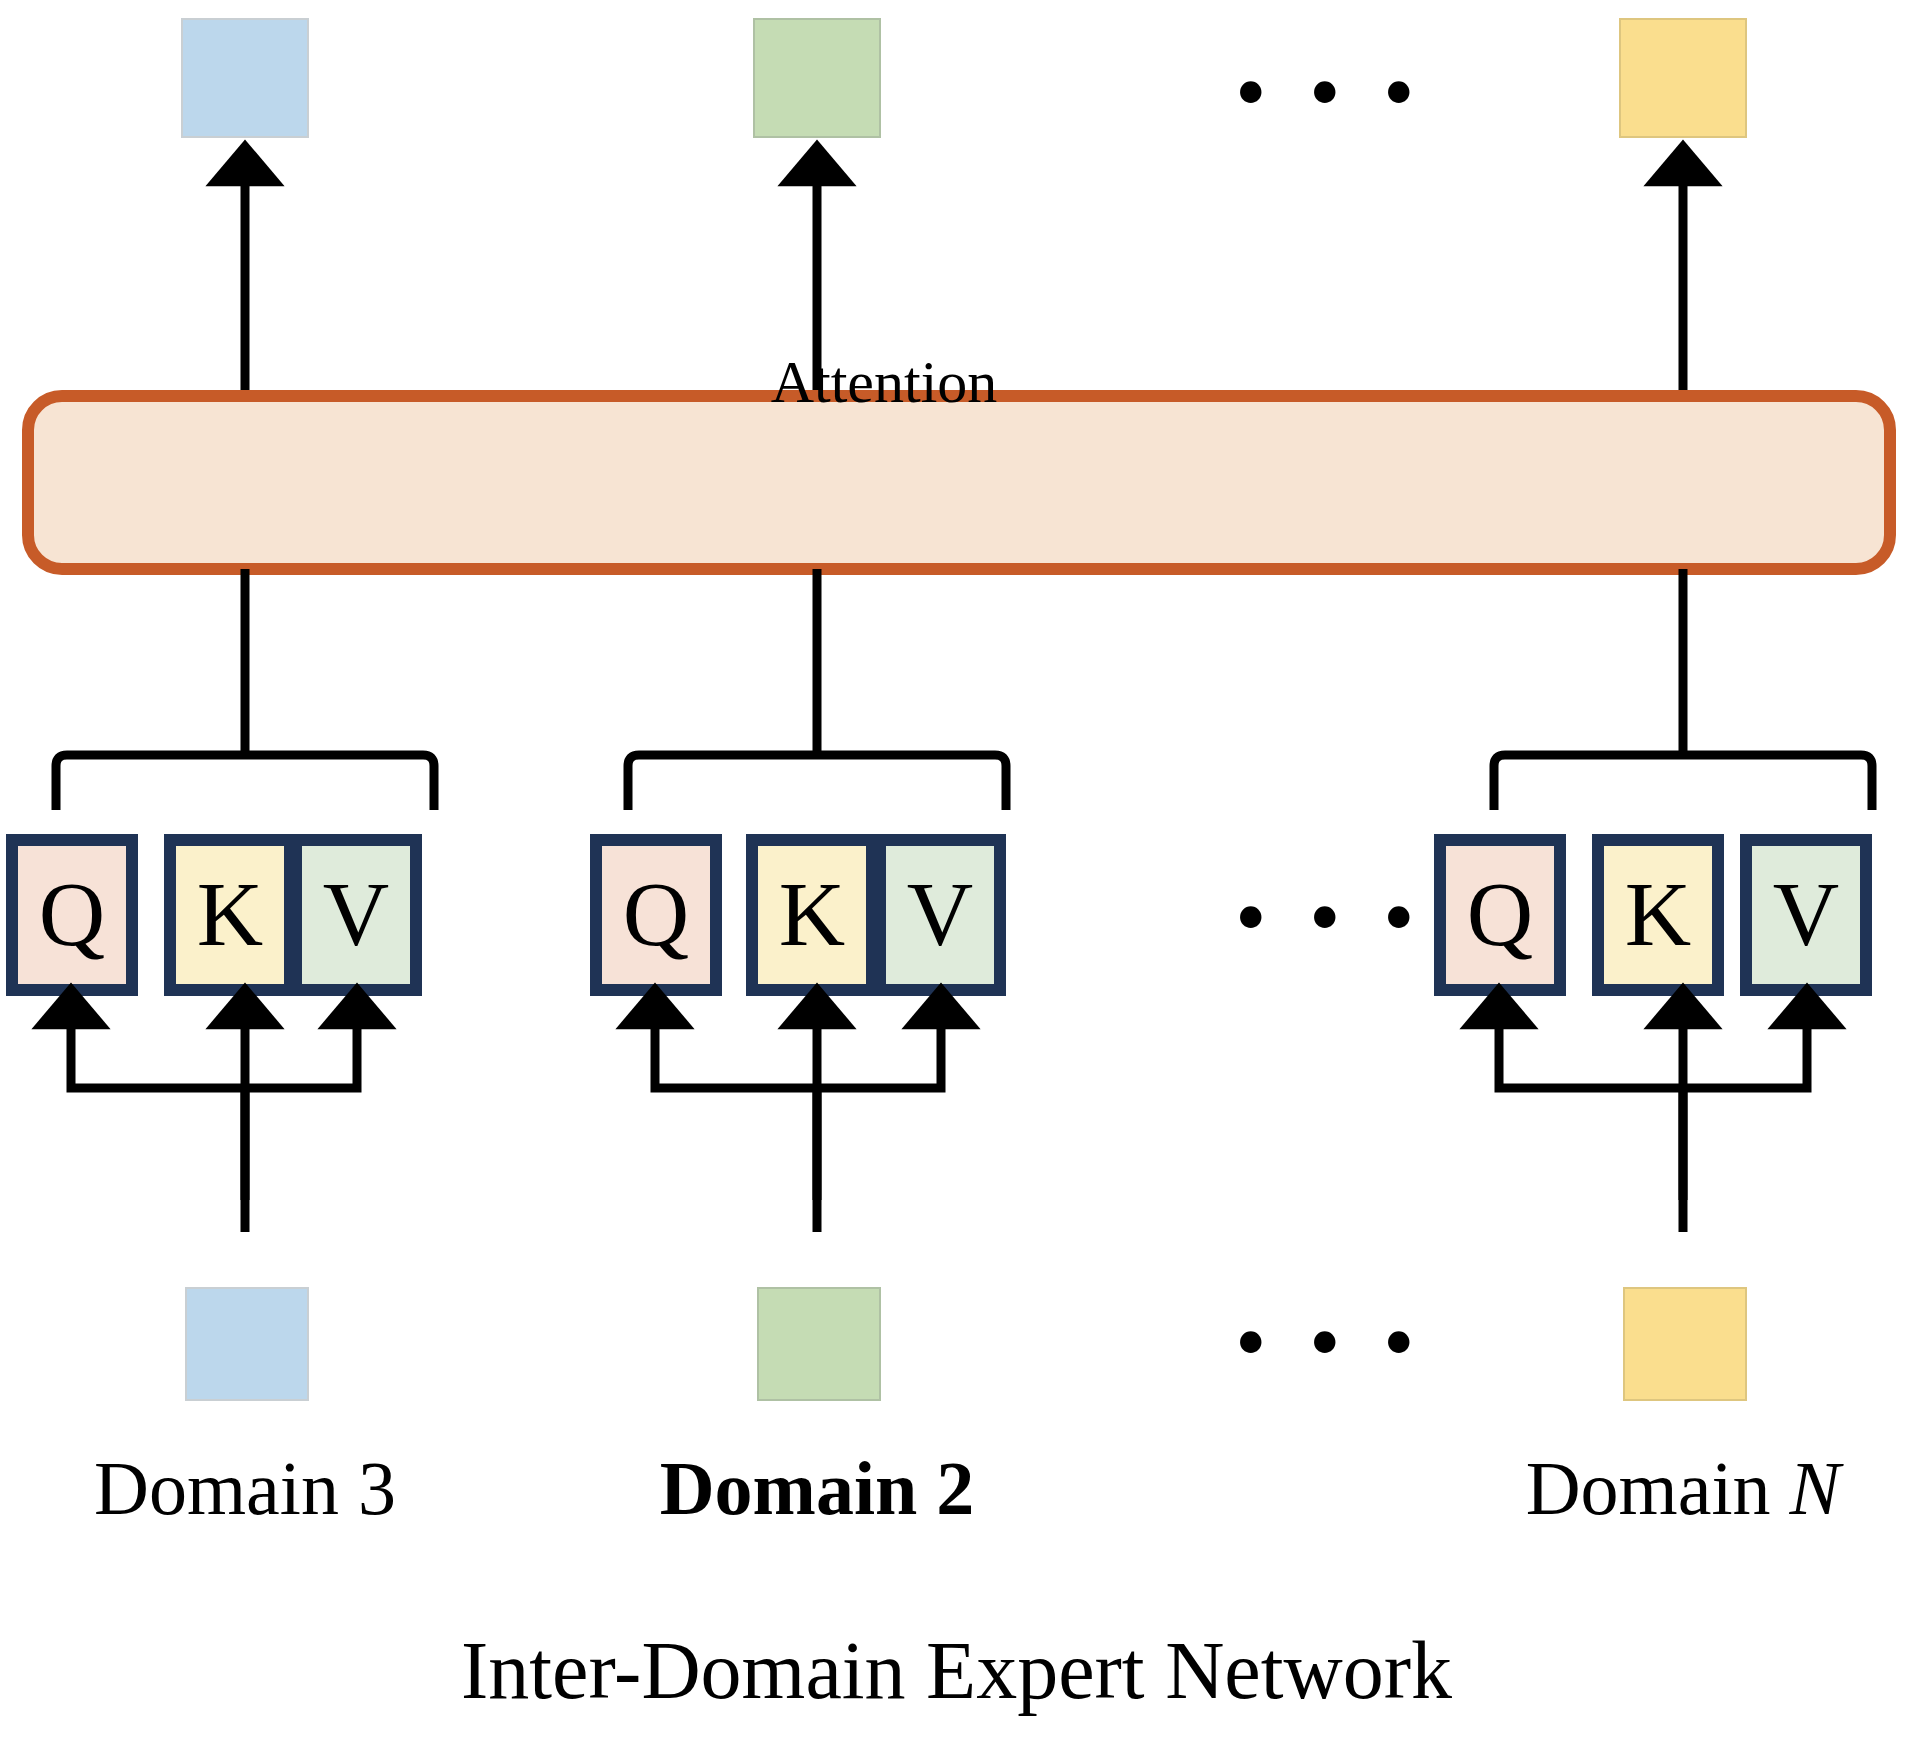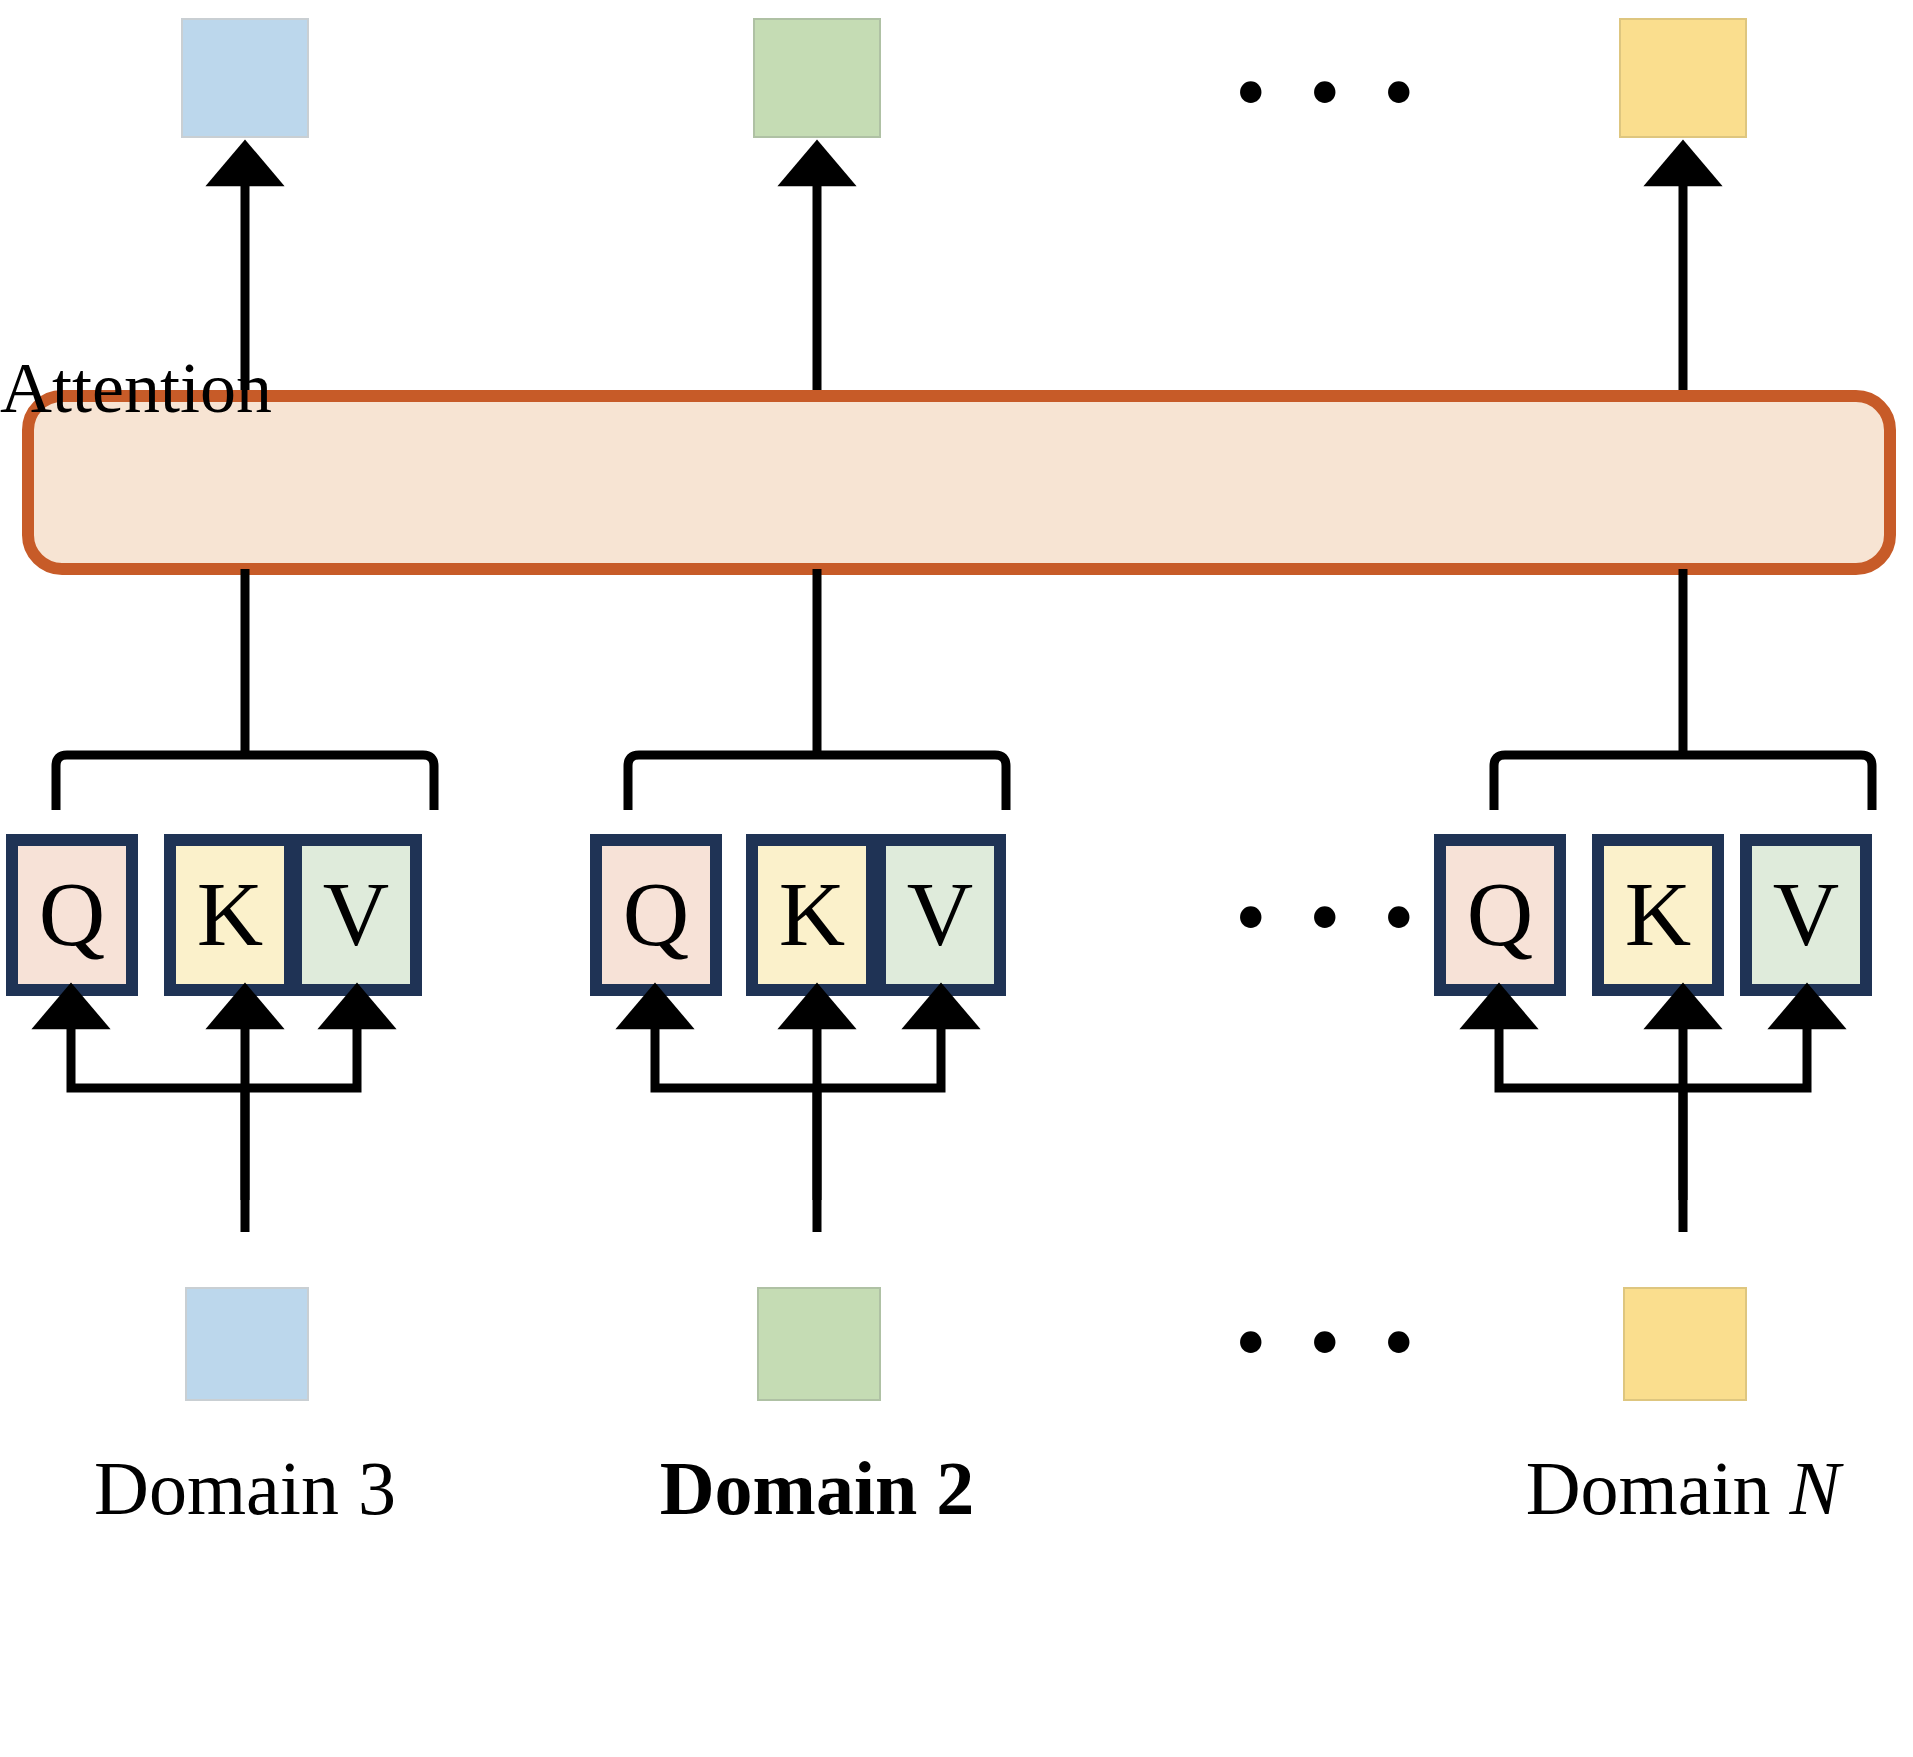--- a/index.html
+++ b/index.html
@@ -27,24 +27,24 @@
     height: 1757px;
   }
   .txt {
     position: absolute;
     font-family: "Liberation Serif", "DejaVu Serif", serif;
     color: #000000;
     white-space: nowrap;
     line-height: 1;
   }
   .attention-label {
-    font-size: 72px;
+    font-size: 60px;
     left: 0;
     width: 1768px;
-    text-align: left;
+    text-align: center;
     top: 352px;
   }
   .qkv-label {
     font-size: 92px;
     text-align: center;
     line-height: 1;
   }
   .domain-label {
     font-size: 76px;
     text-align: center;
@@ -153,14 +153,15 @@
   <div class="txt domain-label" style="left:45px; top:1450px; width:400px;">
     <span>Domain 3</span><span class="ital"></span>
   </div>
   <div class="txt domain-label" style="left:617px; top:1450px; width:400px;font-weight:bold;">
     <span>Domain 2</span><span class="ital"></span>
   </div>
   <div class="txt domain-label" style="left:1483px; top:1450px; width:400px;">
     <span>Domain </span><span class="ital">N</span>
   </div>
 
+  <div class="txt caption">Inter-Domain Expert Network</div>
 
 </div>
 
 </body></html>

